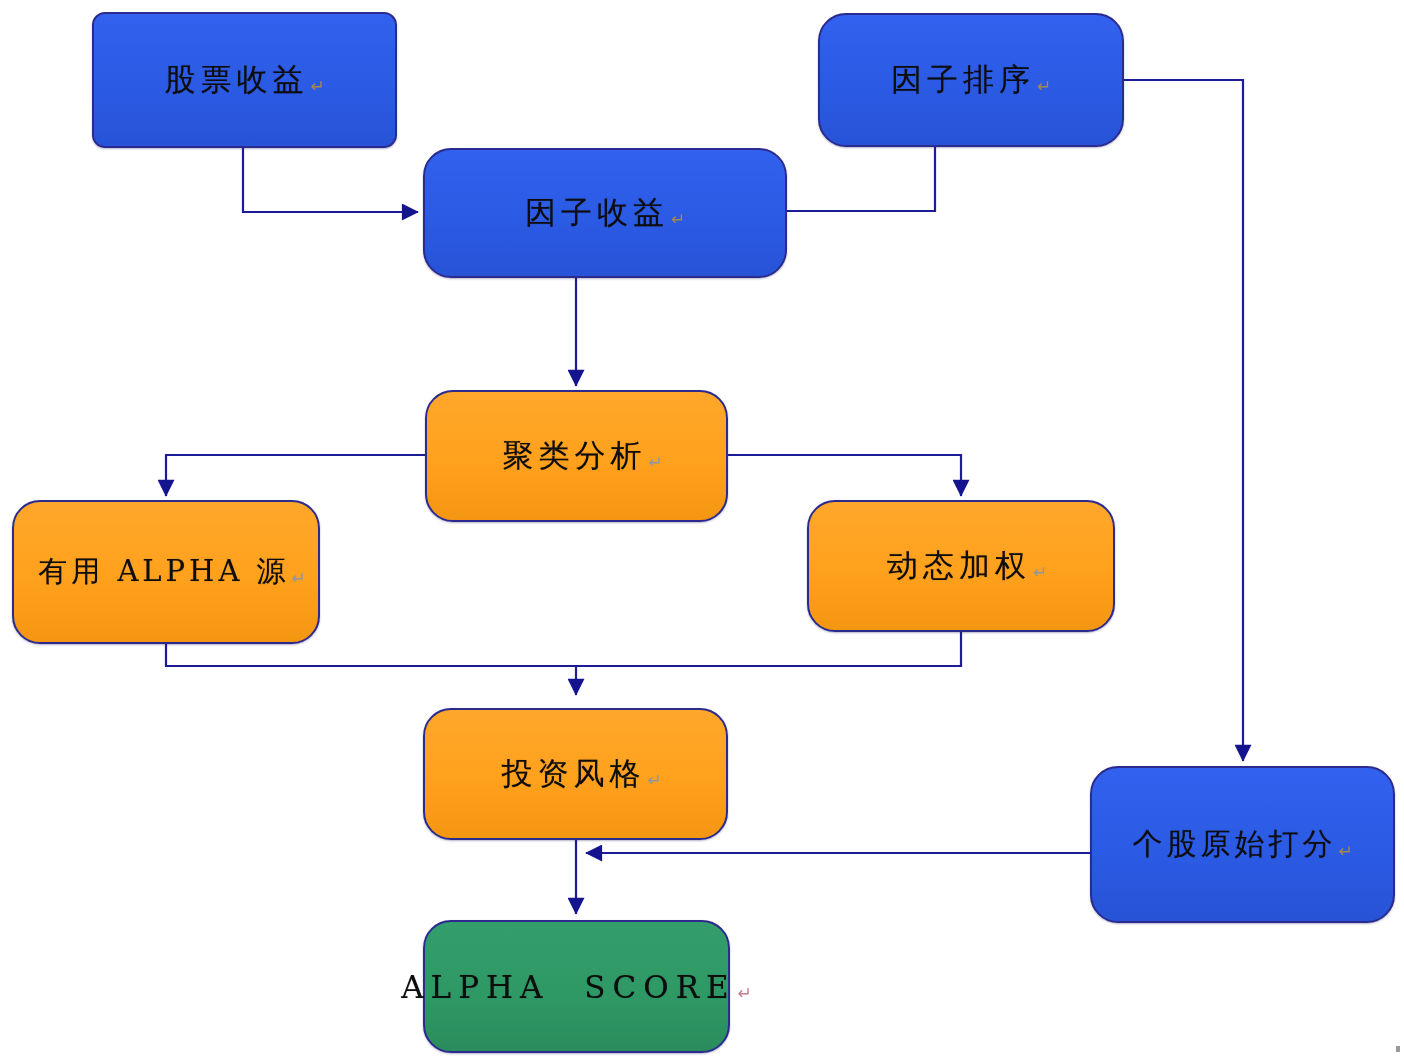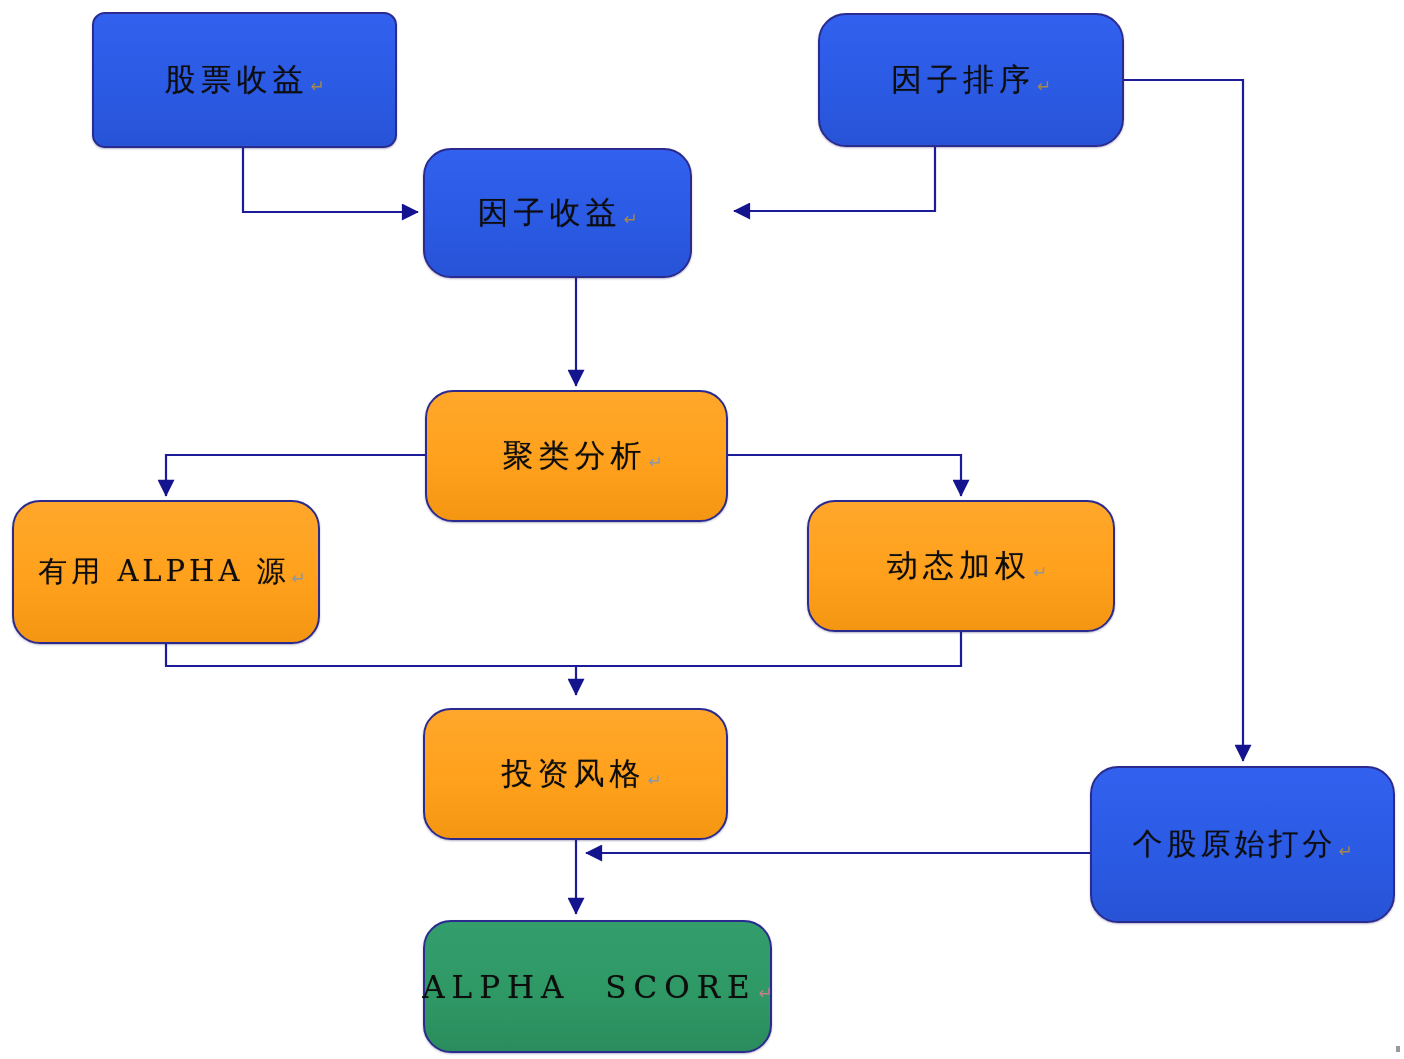--- a/index.html
+++ b/index.html
@@ -50,27 +50,27 @@
   .node.blue   { background: linear-gradient(180deg, #3161ee 0%, #2b5ae4 55%, #2753d6 100%); }
   .node.orange { background: linear-gradient(180deg, #ffa72b 0%, #ffa11c 55%, #f49612 100%); padding-left: 12px; }
   .node.green  { background: linear-gradient(180deg, #339e6c 0%, #2f9966 55%, #2a8c5c 100%); }
   .node.blue .mark   { color: #a6884a; }
   .node.orange .mark { color: #8b97a6; }
   .node.green .mark  { color: #c2808e; }
 
   
   #n-stock-returns   { left:  92px; top:  12px; width: 305px; height: 136px; border-radius: 13px; }
   #n-factor-ranking  { left: 782px; top:  13px; width: 306px; height: 134px; margin-left: 36px; }
-  #n-factor-returns  { left: 423px; top: 148px; width: 269px; height: 130px; }
+  #n-factor-returns  { left: 423px; top: 148px; width: 364px; height: 130px; }
   #n-cluster-analysis{ left: 425px; top: 390px; width: 303px; height: 132px; }
   #n-useful-alpha    { left:  12px; top: 500px; width: 308px; height: 144px; }
   #n-dynamic-weight  { left: 807px; top: 500px; width: 308px; height: 132px; }
   #n-invest-style    { left: 423px; top: 700px; width: 305px; height: 132px; margin-top: 8px; }
   #n-raw-score       { left:1090px; top: 766px; width: 305px; height: 157px; }
-  #n-alpha-score     { left: 423px; top: 920px; width: 349px; height: 133px; }
+  #n-alpha-score     { left: 423px; top: 920px; width: 307px; height: 133px; }
   #n-alpha-score .label { letter-spacing: 7px; word-spacing: 18px; }
   #n-useful-alpha .label { font-size: 29px; letter-spacing: 4px; }
   #n-raw-score .label { font-size: 30px; letter-spacing: 4px; }
 
   .stray-dot {
     position: absolute;
     left: 1396px;
     top: 1046px;
     width: 4px;
     height: 6px;

